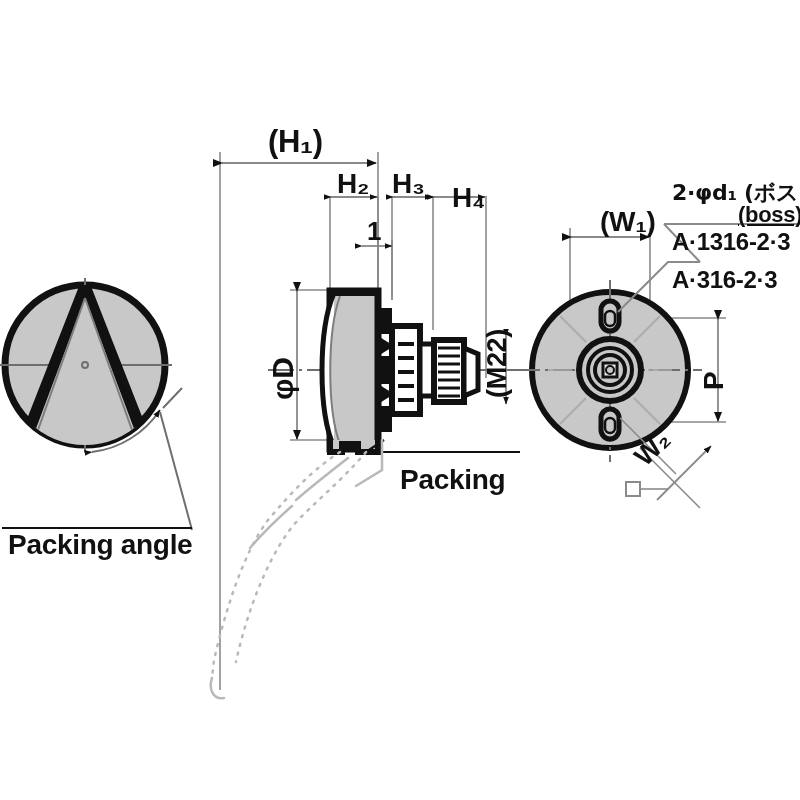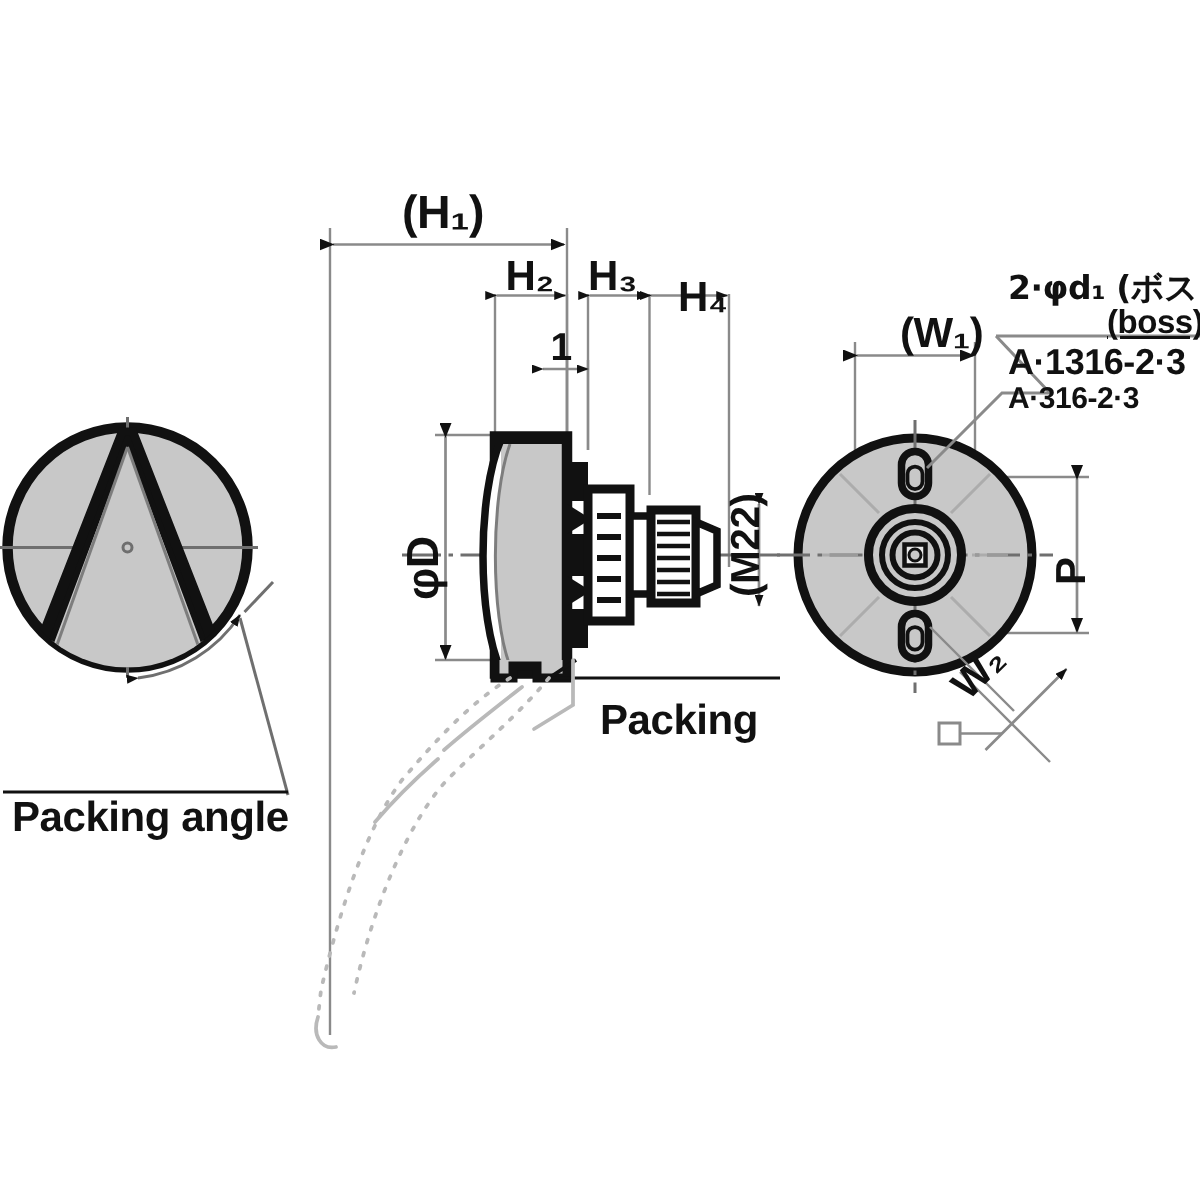--- a/index.html
+++ b/index.html
@@ -256,18 +256,18 @@
 
   <div class="lbl rot90" style="left:268px; top:400px; font-size:30px;">φD</div>
 
   <div class="lbl rot90" style="left:484px; top:398px; font-size:27px;">(M22)</div>
 
   <div class="lbl" style="left:400px; top:466px; font-size:28px;">Packing</div>
 
   <div class="lbl jp" style="left:672px; top:182px; font-size:22px;">2·φd₁ (ボス)</div>
   <div class="lbl" style="left:738px; top:204px; font-size:22px;text-decoration:underline;">(boss)</div>
   <div class="lbl" style="left:672px; top:230px; font-size:24px;">A·1316-2·3</div>
-  <div class="lbl" style="left:672px; top:256px; font-size:20px;">A·316-2·3</div>
+  <div class="lbl" style="left:672px; top:268px; font-size:24px;">A·316-2·3</div>
   <div class="lbl" style="left:578px; top:208px; font-size:28px;margin-left:22px;">(W₁)</div>
   <div class="lbl rot90" style="left:700px; top:390px; font-size:28px;">P</div>
   <div class="lbl rotdiag" style="left:630px; top:452px; font-size:27px;">W₂</div>
 
 </div>
 
 </body></html>

